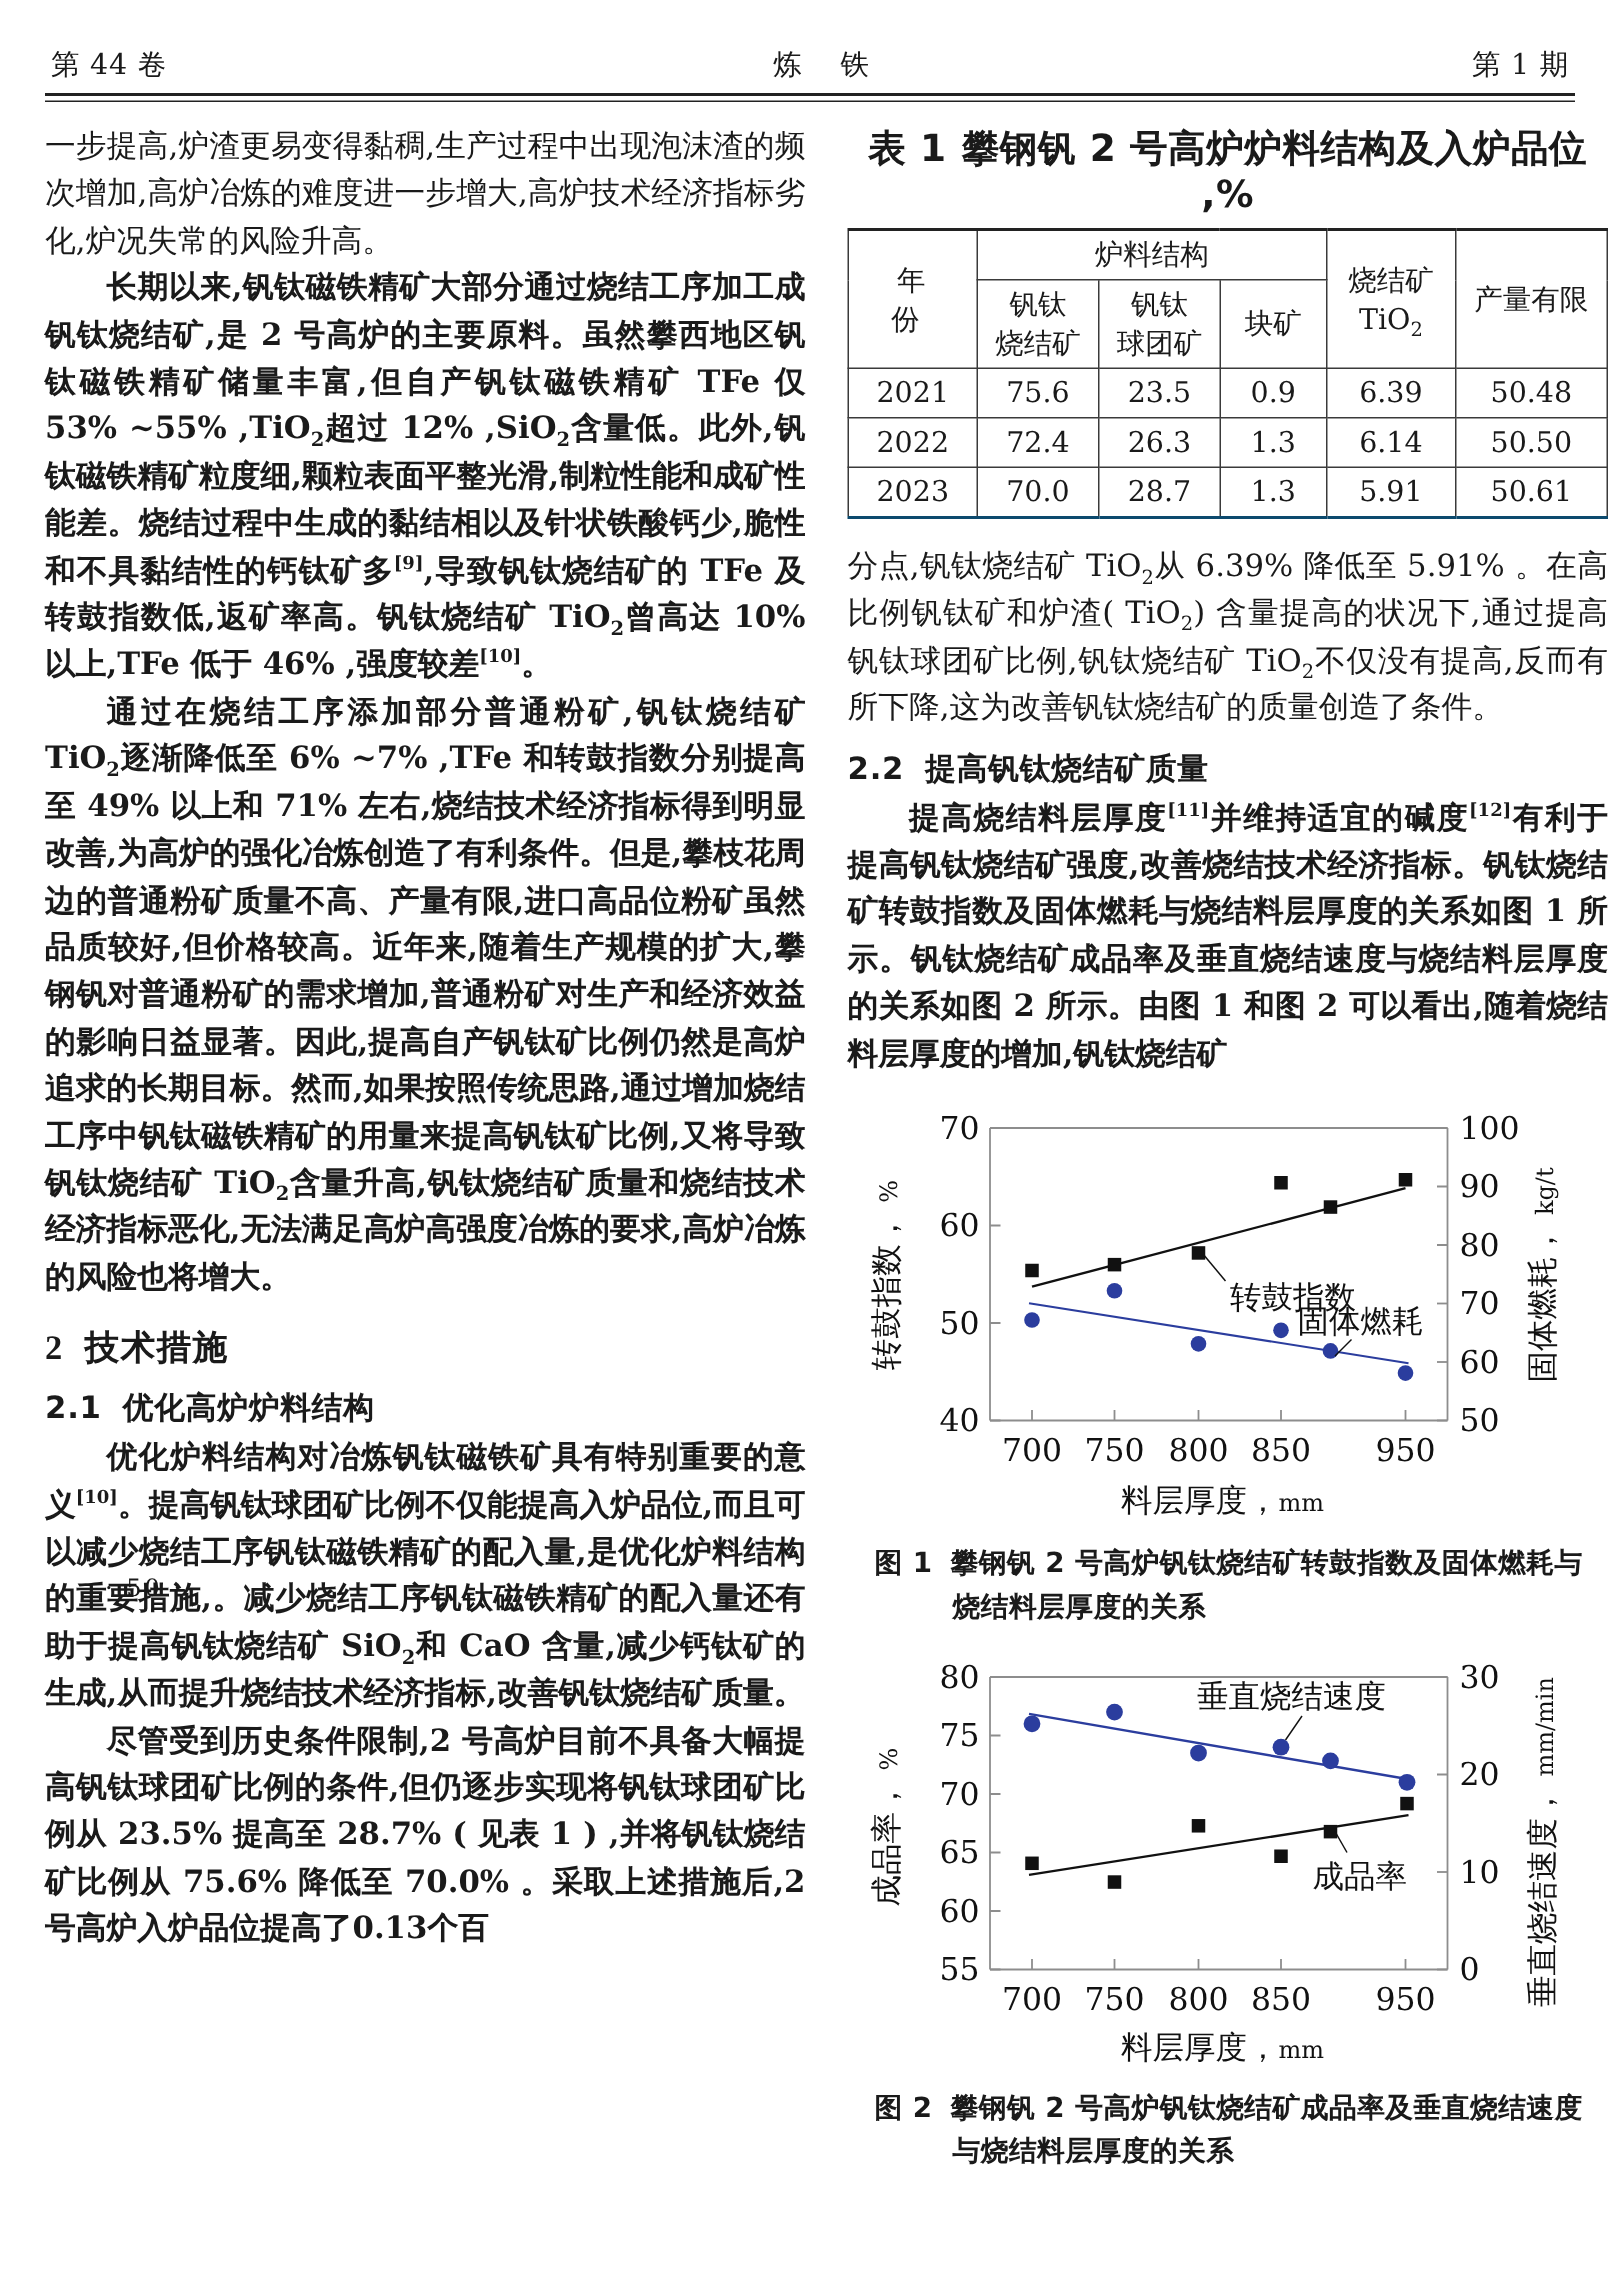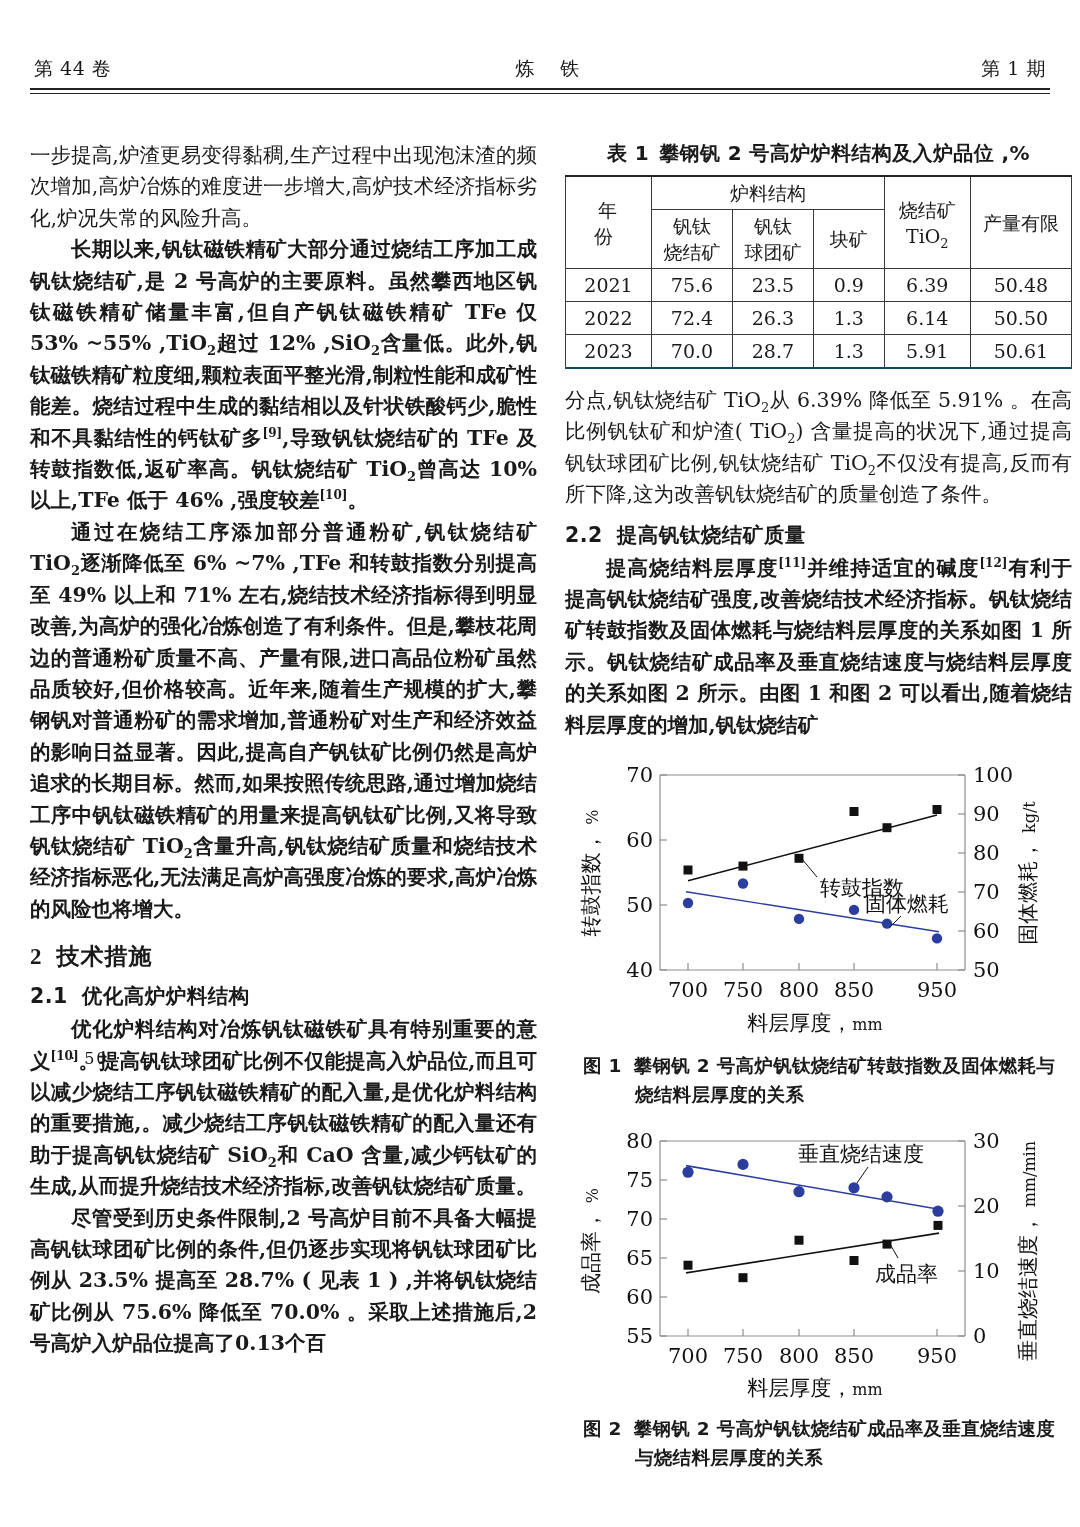--- a/index.html
+++ b/index.html
@@ -13,21 +13,21 @@
     font-family: "DejaVu Serif", "Liberation Serif", serif;
     color: #1a1a1a;
     position: relative;
     overflow: hidden;
   }
   .page {
     position: relative;
     width: 1080px;
     height: 1088px;
     box-sizing: border-box;
-    padding: 48px 30px 0 30px;
+    padding: 22px 30px 0 30px;
   }
 
   
   .runhead {
     display: flex;
     align-items: baseline;
     justify-content: space-between;
     font-size: 19px;
     padding: 8px 4px 6px 4px;
     letter-spacing: 0.5px;
@@ -46,21 +46,20 @@
 
   
   .columns {
     display: flex;
     gap: 28px;
     align-items: flex-start;
   }
   .col {
     width: 507px;
     flex: 0 0 507px;
-    margin-top: 32px;
   }
 
   p.body {
     margin: 0;
     font-size: 20.5px;
     line-height: 31.4px;
     text-align: justify;
     text-justify: inter-ideograph;
     letter-spacing: 0px;
   }
@@ -94,21 +93,21 @@
     font-size: 20.5px;
     font-weight: bold;
     margin: 10px 0 4px 0;
     letter-spacing: 0.5px;
   }
   h3.subsec .num { margin-right: 14px; }
 
   
   .table-title {
     font-family: "DejaVu Sans", "Liberation Sans", sans-serif;
-    font-size: 20px;
+    font-size: 25px;
     font-weight: bold;
     text-align: center;
     margin: 0 0 8px 0;
     letter-spacing: 0.4px;
   }
   .table-title .tnum { margin-right: 10px; }
   table.t1 {
     border-collapse: collapse;
     width: 100%;
     font-size: 19px;

